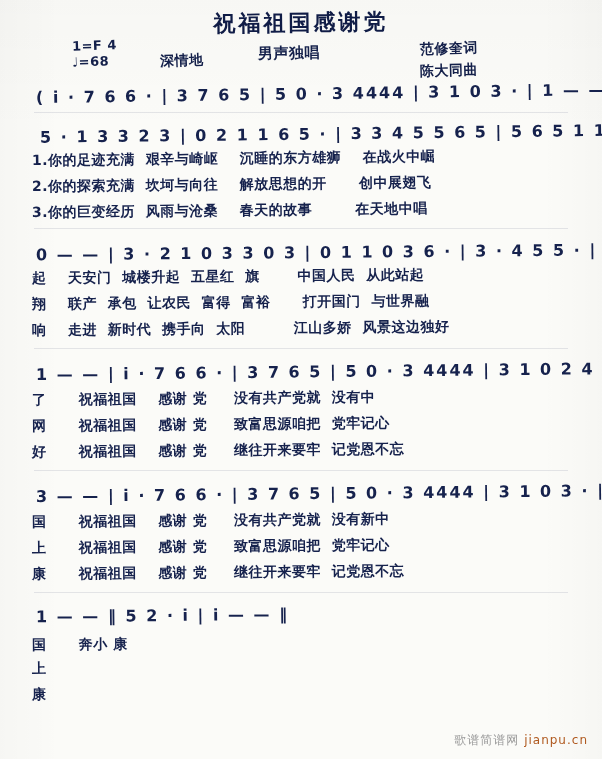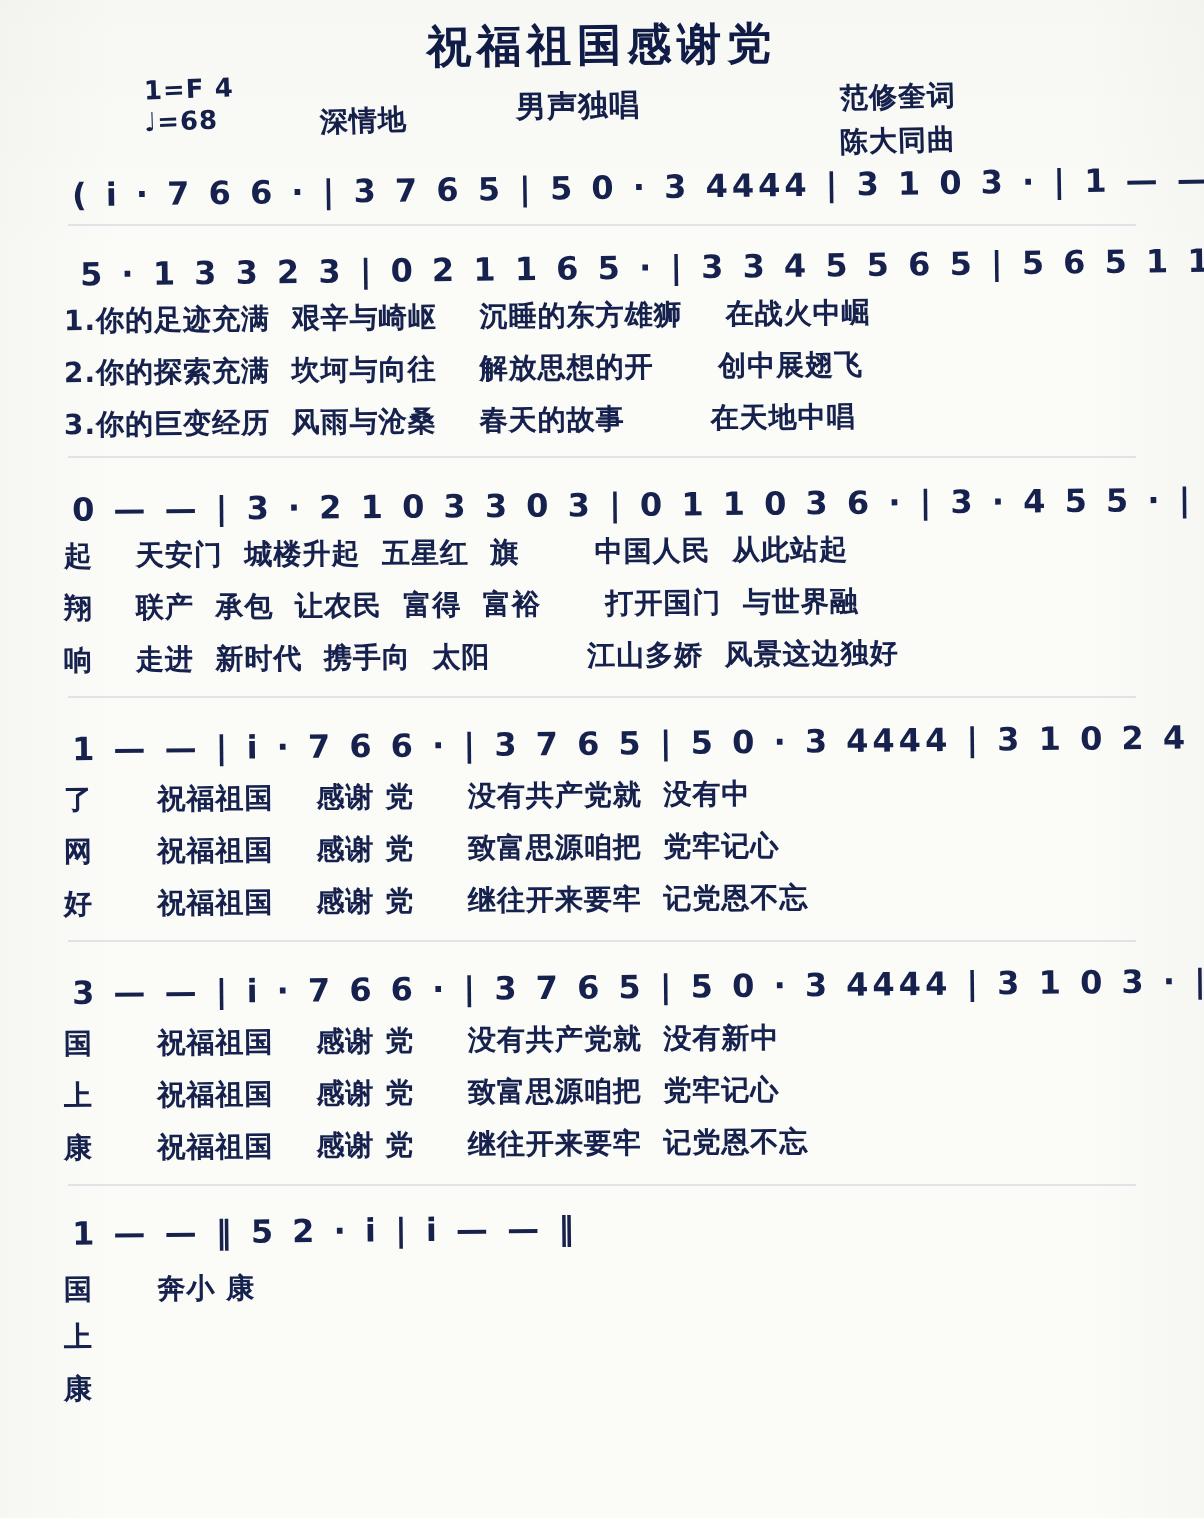--- a/index.html
+++ b/index.html
@@ -97,14 +97,18 @@
   <div class="ink lyr" style="top:512px;left:32px;transform:rotate(-0.5deg);">国      祝福祖国    感谢 党     没有共产党就  没有新中</div>
   <div class="ink lyr" style="top:538px;left:32px;transform:rotate(-0.5deg);">上      祝福祖国    感谢 党     致富思源咱把  党牢记心</div>
   <div class="ink lyr" style="top:564px;left:32px;transform:rotate(-0.5deg);">康      祝福祖国    感谢 党     继往开来要牢  记党恩不忘</div>
   <div class="rule" style="top:592px;left:34px;width:534px;"></div>
 
   <div class="ink staff" style="top:606px;left:36px;font-size:16px;letter-spacing:2px;transform:rotate(-0.6deg);">1 — — ‖ 5 2 · i | i — — ‖</div>
   <div class="ink lyr" style="top:636px;left:32px;transform:rotate(-0.5deg);">国      奔小 康</div>
   <div class="ink lyr" style="top:660px;left:32px;transform:rotate(-0.5deg);">上</div>
   <div class="ink lyr" style="top:686px;left:32px;transform:rotate(-0.5deg);">康</div>
 
+  <div class="watermark">
+    <span>歌谱简谱网</span>
+    <span class="site">jianpu.cn</span>
+  </div>
 
 </div>
 
 </body></html>

